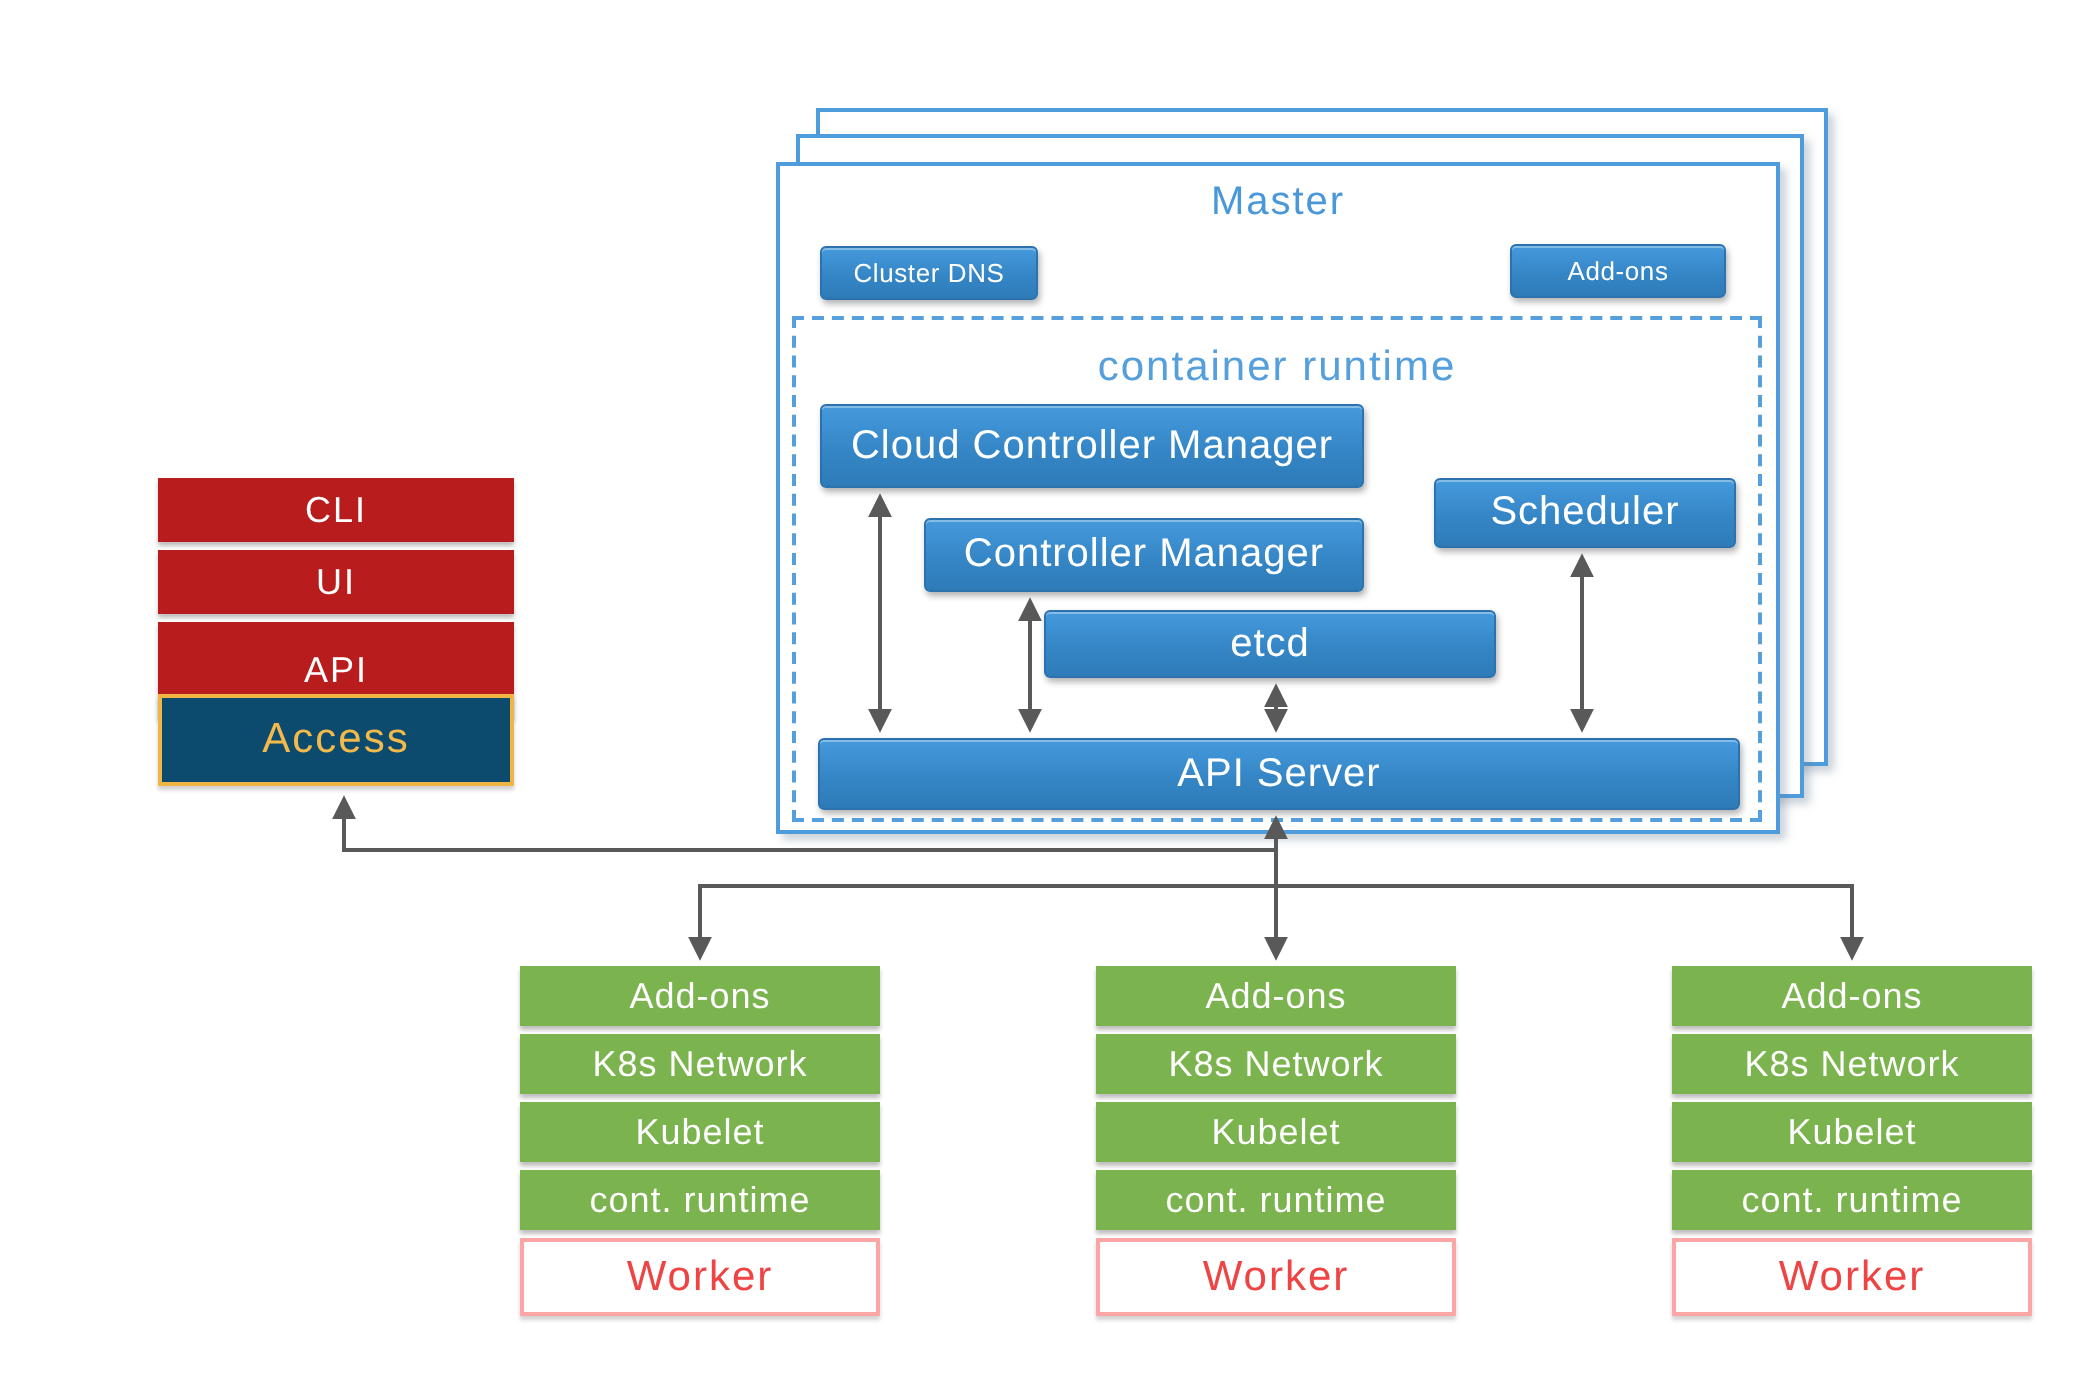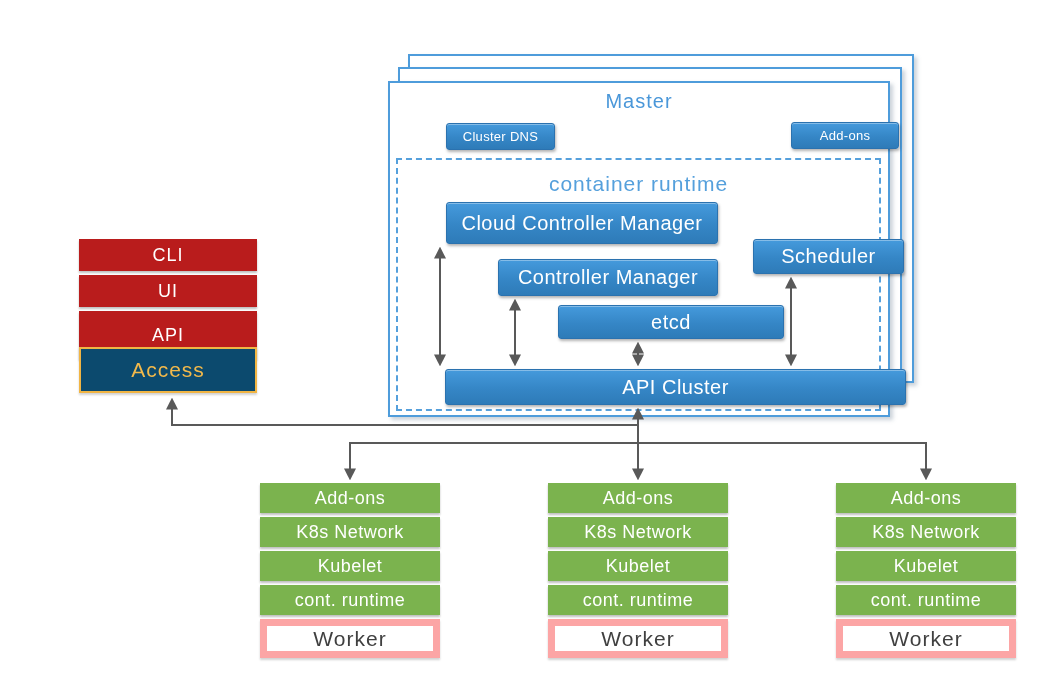--- a/index.html
+++ b/index.html
@@ -21,21 +21,20 @@
     border:2px dashed #55A0DC;background:transparent;
   }
   .cr-title{color:#55A0DC;font-size:21px;letter-spacing:1px;}
 
   
   .blue{
     background:linear-gradient(180deg,#459ADC 0%,#3586C6 55%,#2E7BB8 100%);
     border:1px solid #2B72AF;border-radius:3px;
     box-shadow:1px 2px 3px rgba(0,0,0,0.30), inset 0 1px 0 rgba(255,255,255,0.35);
     color:#ffffff;
-    margin-left:36px;
   }
   .blue-lg{font-size:20px;letter-spacing:0.5px;}
   .blue-sm{font-size:13px;letter-spacing:0.3px;}
 
   
   .orange{
     background:#b91c1c;
     box-shadow:0 2px 2px rgba(0,0,0,0.25);
     color:#ffffff;font-size:18px;letter-spacing:1px;
   }
@@ -45,23 +44,23 @@
     color:#F2B94B;font-size:21px;letter-spacing:1px;
   }
 
   
   .green{
     background:#7BB34E;
     box-shadow:0 2px 2px rgba(0,0,0,0.25);
     color:#ffffff;font-size:18px;letter-spacing:0.5px;
   }
   .worker-label{
-    background:#ffffff;border:7px solid #fca5a5;
+    background:#ffffff;border:2px solid #fca5a5;
     box-shadow:0 2px 2px rgba(0,0,0,0.18);
-    color:#404040;font-size:21px;letter-spacing:1px;
+    color:#ef4444;font-size:21px;letter-spacing:1px;
   }
 
   svg.overlay{position:absolute;left:0;top:0;pointer-events:none;z-index:40;}
 </style>
 </head>
 <body>
 
 <div class="canvas">
 
   <div class="abs frame" style="left:408px;top:54px;width:506px;height:329px;"></div>
@@ -73,21 +72,21 @@
   <div class="abs center blue blue-sm" style="left:410px;top:123px;width:109px;height:27px;">Cluster DNS</div>
   <div class="abs center blue blue-sm" style="left:755px;top:122px;width:108px;height:27px;">Add-ons</div>
 
   <div class="abs dashed-box" style="left:396px;top:158px;width:485px;height:253px;"></div>
   <div class="abs center cr-title" style="left:396px;top:170px;width:485px;height:28px;">container runtime</div>
 
   <div class="abs center blue blue-lg" style="left:410px;top:202px;width:272px;height:42px;">Cloud Controller Manager</div>
   <div class="abs center blue blue-lg" style="left:462px;top:259px;width:220px;height:37px;">Controller Manager</div>
   <div class="abs center blue blue-lg" style="left:522px;top:305px;width:226px;height:34px;">etcd</div>
   <div class="abs center blue blue-lg" style="left:717px;top:239px;width:151px;height:35px;">Scheduler</div>
-  <div class="abs center blue blue-lg" style="left:409px;top:369px;width:461px;height:36px;">API Cluster</div>
+  <div class="abs center blue blue-lg" style="left:409px;top:369px;width:461px;height:36px;">API Server</div>
 
   <div class="abs center orange" style="left:79px;top:239px;width:178px;height:32px;">CLI</div>
   <div class="abs center orange" style="left:79px;top:275px;width:178px;height:32px;">UI</div>
   <div class="abs center orange" style="left:79px;top:311px;width:178px;height:48px;">API</div>
   <div class="abs center access-label" style="left:79px;top:347px;width:178px;height:46px;">Access</div>
 
   <div class="abs center green" style="left:260px;top:483px;width:180px;height:30px;">Add-ons</div>
   <div class="abs center green" style="left:260px;top:517px;width:180px;height:30px;">K8s Network</div>
   <div class="abs center green" style="left:260px;top:551px;width:180px;height:30px;">Kubelet</div>
   <div class="abs center green" style="left:260px;top:585px;width:180px;height:30px;">cont. runtime</div>

